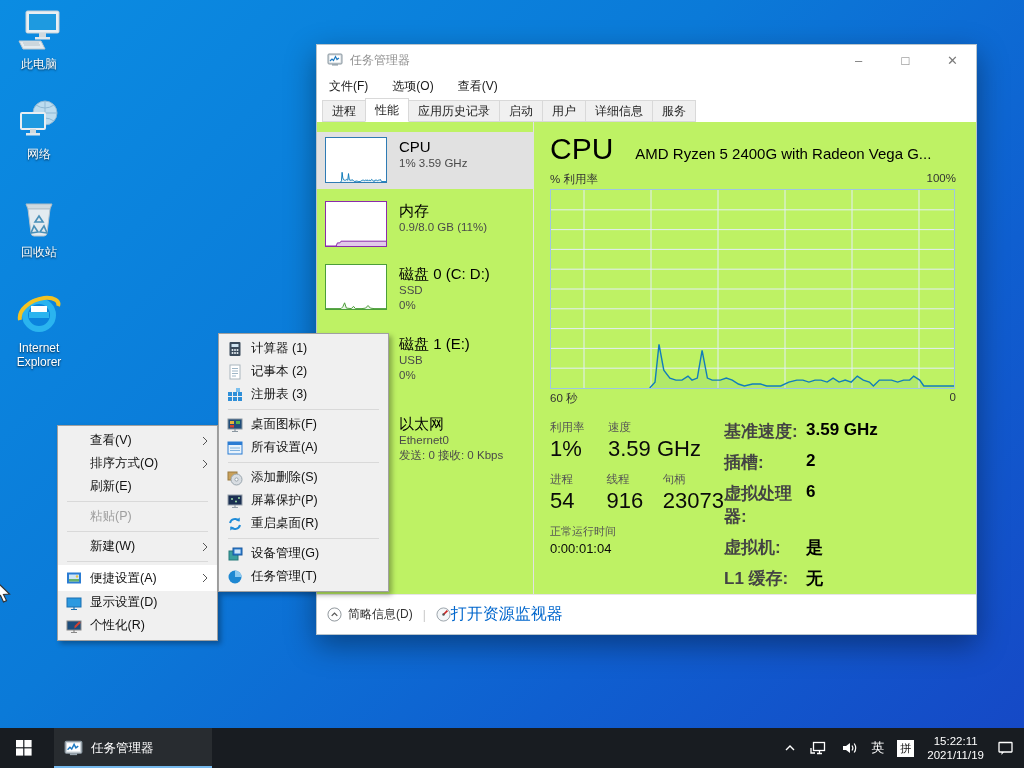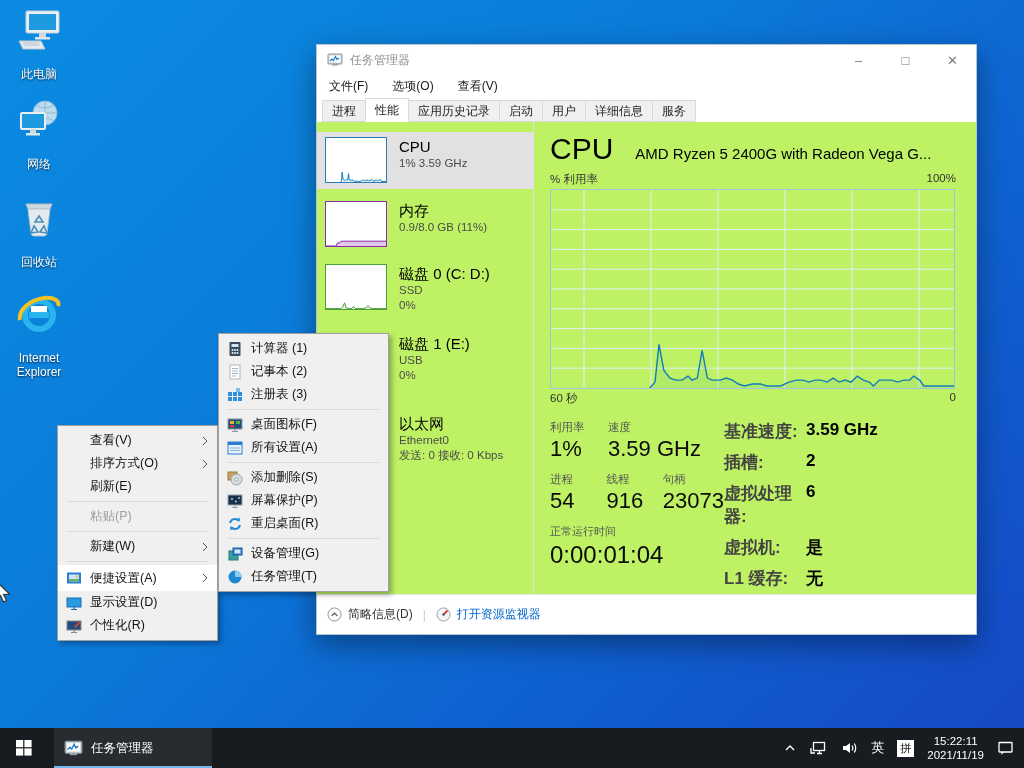--- a/index.html
+++ b/index.html
@@ -3,21 +3,21 @@
 <meta charset="utf-8">
 <style>
   * { margin:0; padding:0; box-sizing:border-box; }
   html,body { width:1024px; height:768px; overflow:hidden; }
   body { font-family:"Liberation Sans","DejaVu Sans",sans-serif; font-size:12px; color:#111;
          background:linear-gradient(135deg,#0b8ce2 0%,#0b7ad8 40%,#0f5fd0 70%,#1647c5 100%); position:relative; }
 
   
   .dicon { position:absolute; width:78px; text-align:center; cursor:default; }
   .dicon svg { display:block; margin:0 auto; }
-  .dlabel { color:#fff; font-size:12px; line-height:14px; text-shadow:0 1px 2px rgba(0,0,0,.75); margin-top:13px; }
+  .dlabel { color:#fff; font-size:12px; line-height:14px; text-shadow:0 1px 2px rgba(0,0,0,.75); margin-top:3px; }
 
   
   .window { position:absolute; left:316px; top:44px; width:661px; height:591px; background:#fff;
             border:1px solid #b8c4cc; box-shadow:0 10px 28px rgba(0,0,0,.38); }
   .titlebar { position:relative; height:30px; display:flex; align-items:center; }
   .titlebar .ticon { margin-left:10px; }
   .title-text { margin-left:7px; color:#8f8f8f; font-size:12px; }
   .win-controls { position:absolute; right:0; top:0; height:30px; display:flex; }
   .wbtn { width:47px; height:30px; display:flex; align-items:center; justify-content:center; color:#7a7a7a; font-size:13px; }
   .menubar { height:23px; display:flex; align-items:center; padding-left:12px; gap:24px; font-size:12px; color:#1a1a1a; }
@@ -41,31 +41,31 @@
   .main-sub { font-size:15px; color:#000; margin-left:22px; white-space:nowrap; overflow:hidden; flex:1; }
   .graph-labels { display:flex; justify-content:space-between; font-size:11.5px; color:#333; margin-top:6px; }
   .graph-wrap { margin-top:2px; width:405px; height:200px; border:1px solid #9ec6e0; }
   .graph-axis { display:flex; justify-content:space-between; font-size:11.5px; color:#333; margin-top:2px; }
   .stats { display:flex; margin-top:14px; }
   .stats-left { width:174px; flex:none; }
   .srow { display:flex; margin-bottom:10px; }
   .scol .slabel { font-size:11.5px; color:#555; }
   .scol .sval { font-size:22px; color:#0a0a0a; margin-top:1px; }
   .uptime .slabel { font-size:11px; color:#555; }
-  .uptime .sval { font-size:24px; color:#0a0a0a; margin-top:2px; }
+  .uptime .sval { font-size:13px; color:#0a0a0a; margin-top:2px; }
   .stats-right { width:232px; font-size:17px;font-weight:bold; }
   .irow { display:flex; margin-bottom:8px; }
   .ilabel { width:82px; color:#444; flex:none; }
   .ival { color:#000; }
 
   .tm-footer { position:absolute; left:0; right:0; bottom:0; height:40px; border-top:1px solid #e5e5e5;
                display:flex; align-items:center; padding-left:10px; background:#fff; }
   .foot-btn { display:flex; align-items:center; gap:6px; font-size:12px; color:#333; }
   .foot-div { color:#c8c8c8; margin:0 10px; }
-  .foot-link { display:flex; align-items:center; gap:6px; font-size:12px; color:#0066cc; }
+  .foot-link { display:flex; align-items:center; gap:0; font-size:16px; color:#0066cc; }
 
   
   .menu { position:absolute; background:#f0f0f0; border:1px solid #a0a0a0; box-shadow:3px 3px 5px rgba(0,0,0,.3);
           padding:3px 0; font-size:12.5px; color:#111; z-index:30; }
   .mi { height:23px; display:flex; align-items:center; padding-right:4px; }
   .mi .ic { width:32px; display:flex; justify-content:center; align-items:center; flex:none; }
   .mi .lbl { flex:1; white-space:nowrap; }
   .mi .arr { width:16px; display:flex; justify-content:center; flex:none; }
   .mi.disabled .lbl { color:#9f9f9f; }
   .mi.hl { background:#ffffff; }

